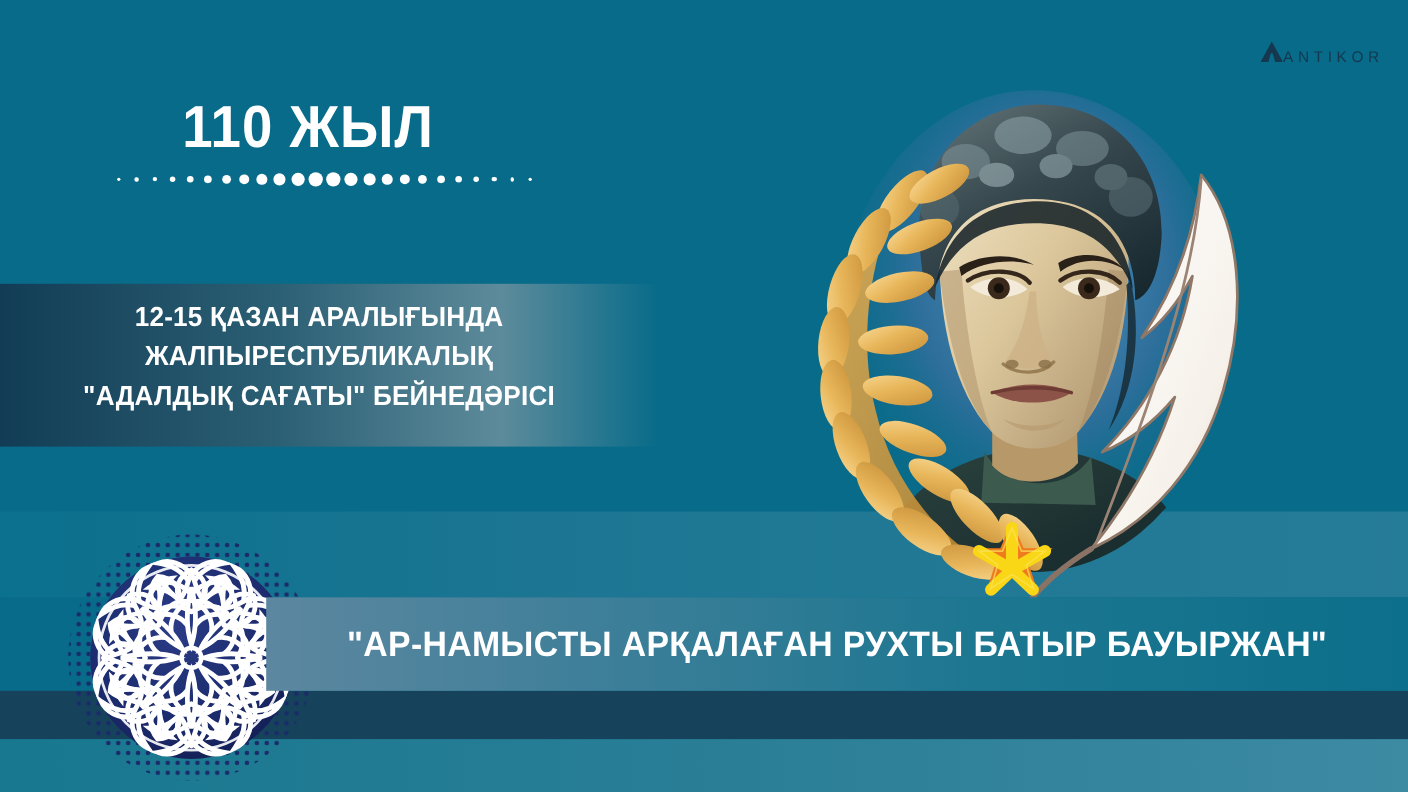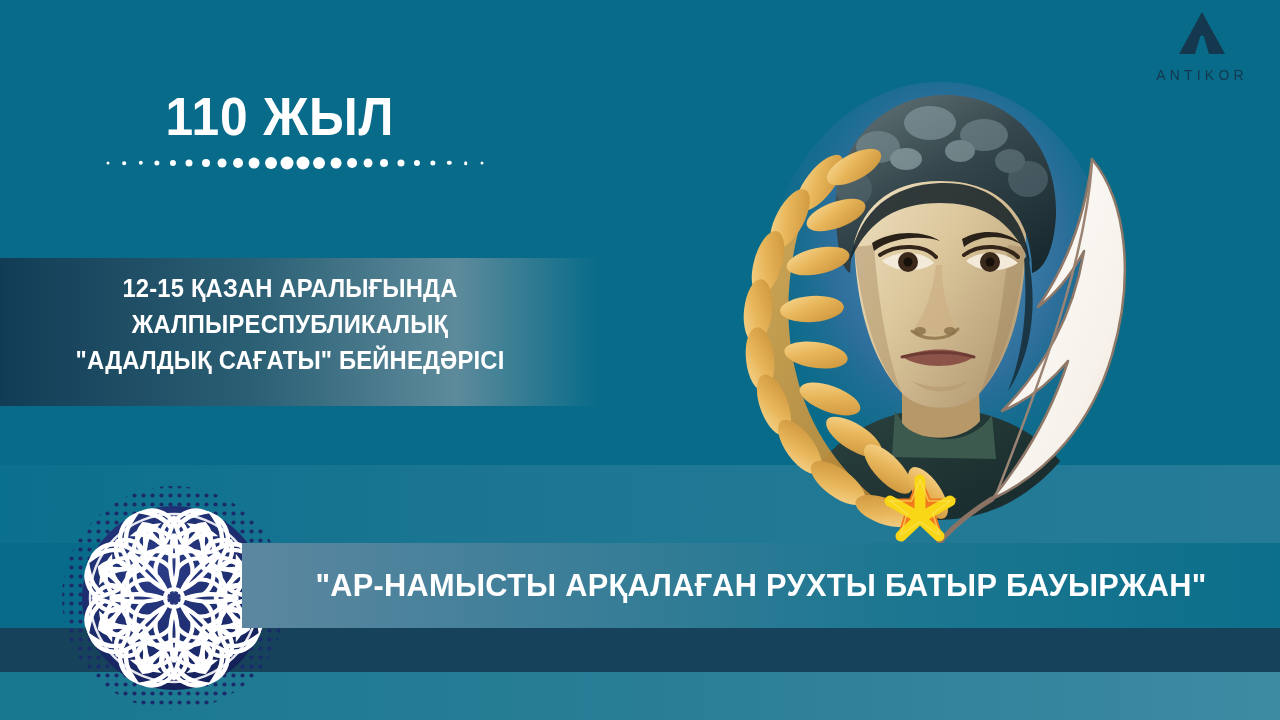--- a/index.html
+++ b/index.html
@@ -25,21 +25,21 @@
     background:#16425c;
   }
   .bg-band-bottom{
     position:absolute;left:0;width:1280px;top:672px;height:48px;
     background:linear-gradient(90deg,#17788f 0%,#2b7f97 55%,#3d8aa3 100%);
   }
 
   
   .logo{
     position:absolute;top:12px;right:22px;width:112px;height:70px;
-    display:flex;flex-direction:column;align-items:center;justify-content:space-between;
+    display:flex;flex-direction:row;align-items:center;justify-content:flex-start;
   }
   .logo-mark{width:46px;height:42px;display:block;}
   .logo-word{
     margin-top:7px;color:#15384f;font-size:14px;letter-spacing:4.2px;
     font-weight:400;line-height:1;white-space:nowrap;
   }
 
   
   .headline{
     position:absolute;left:0;top:88px;width:560px;text-align:center;

